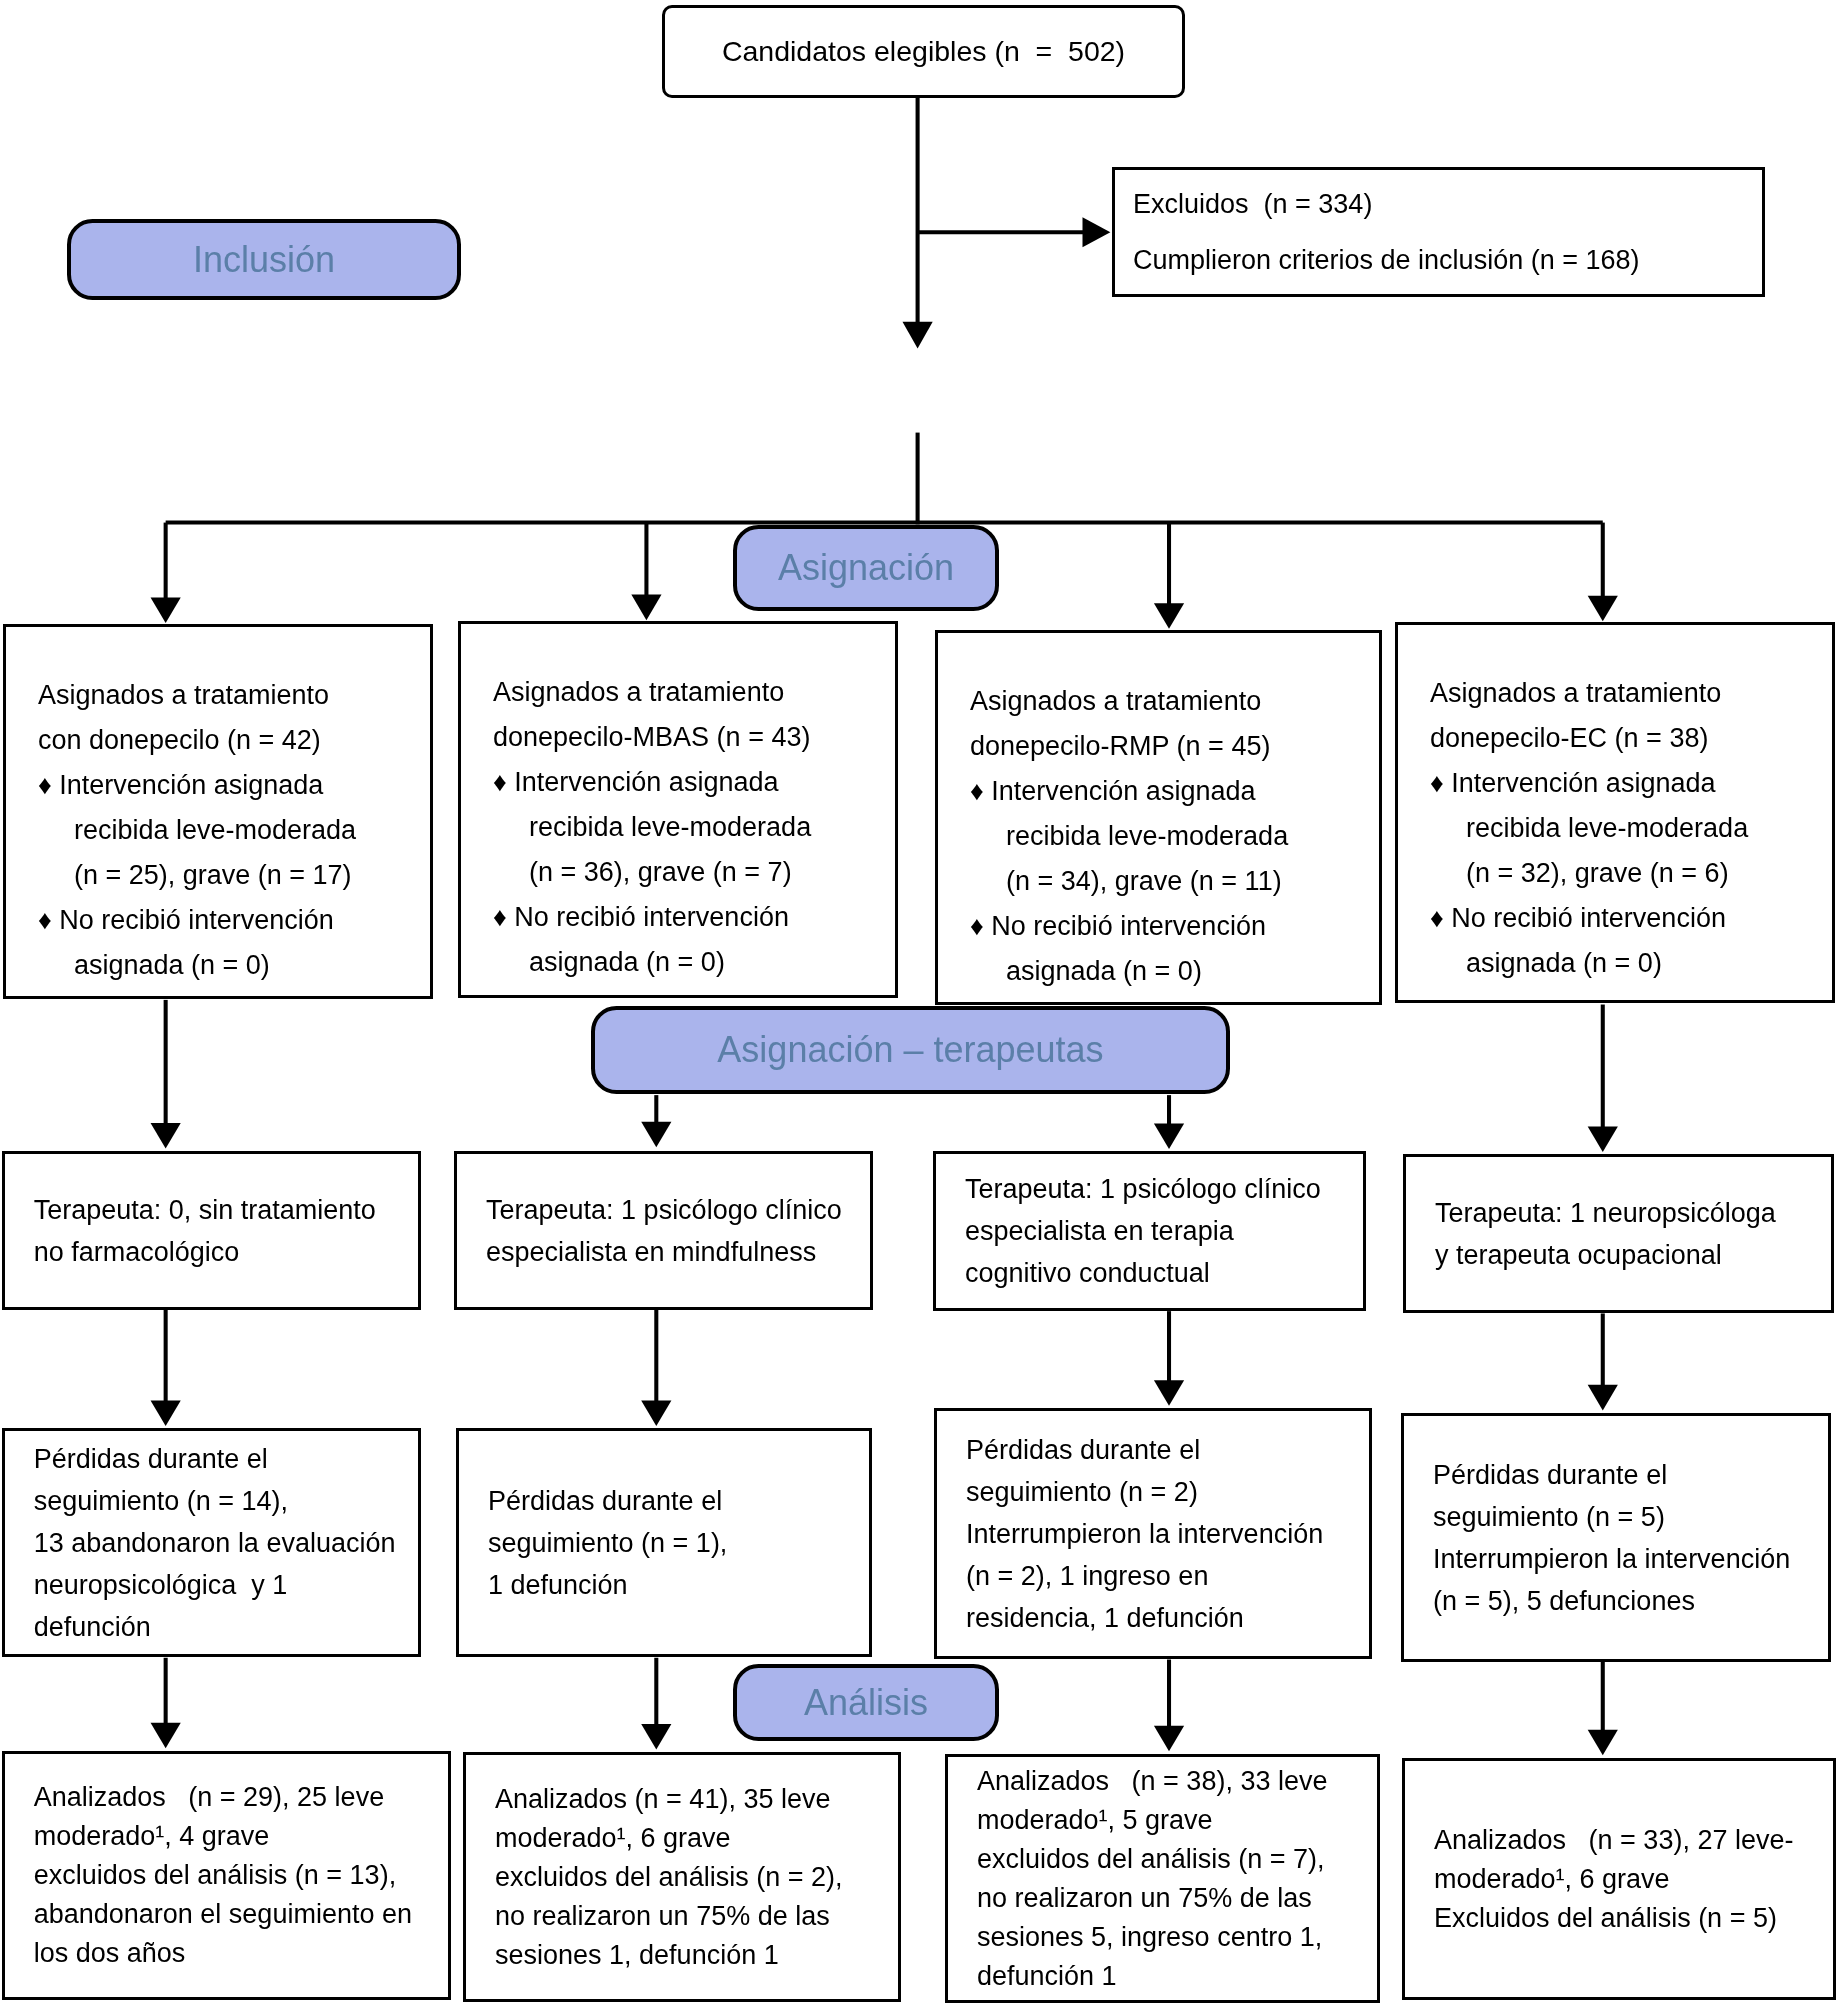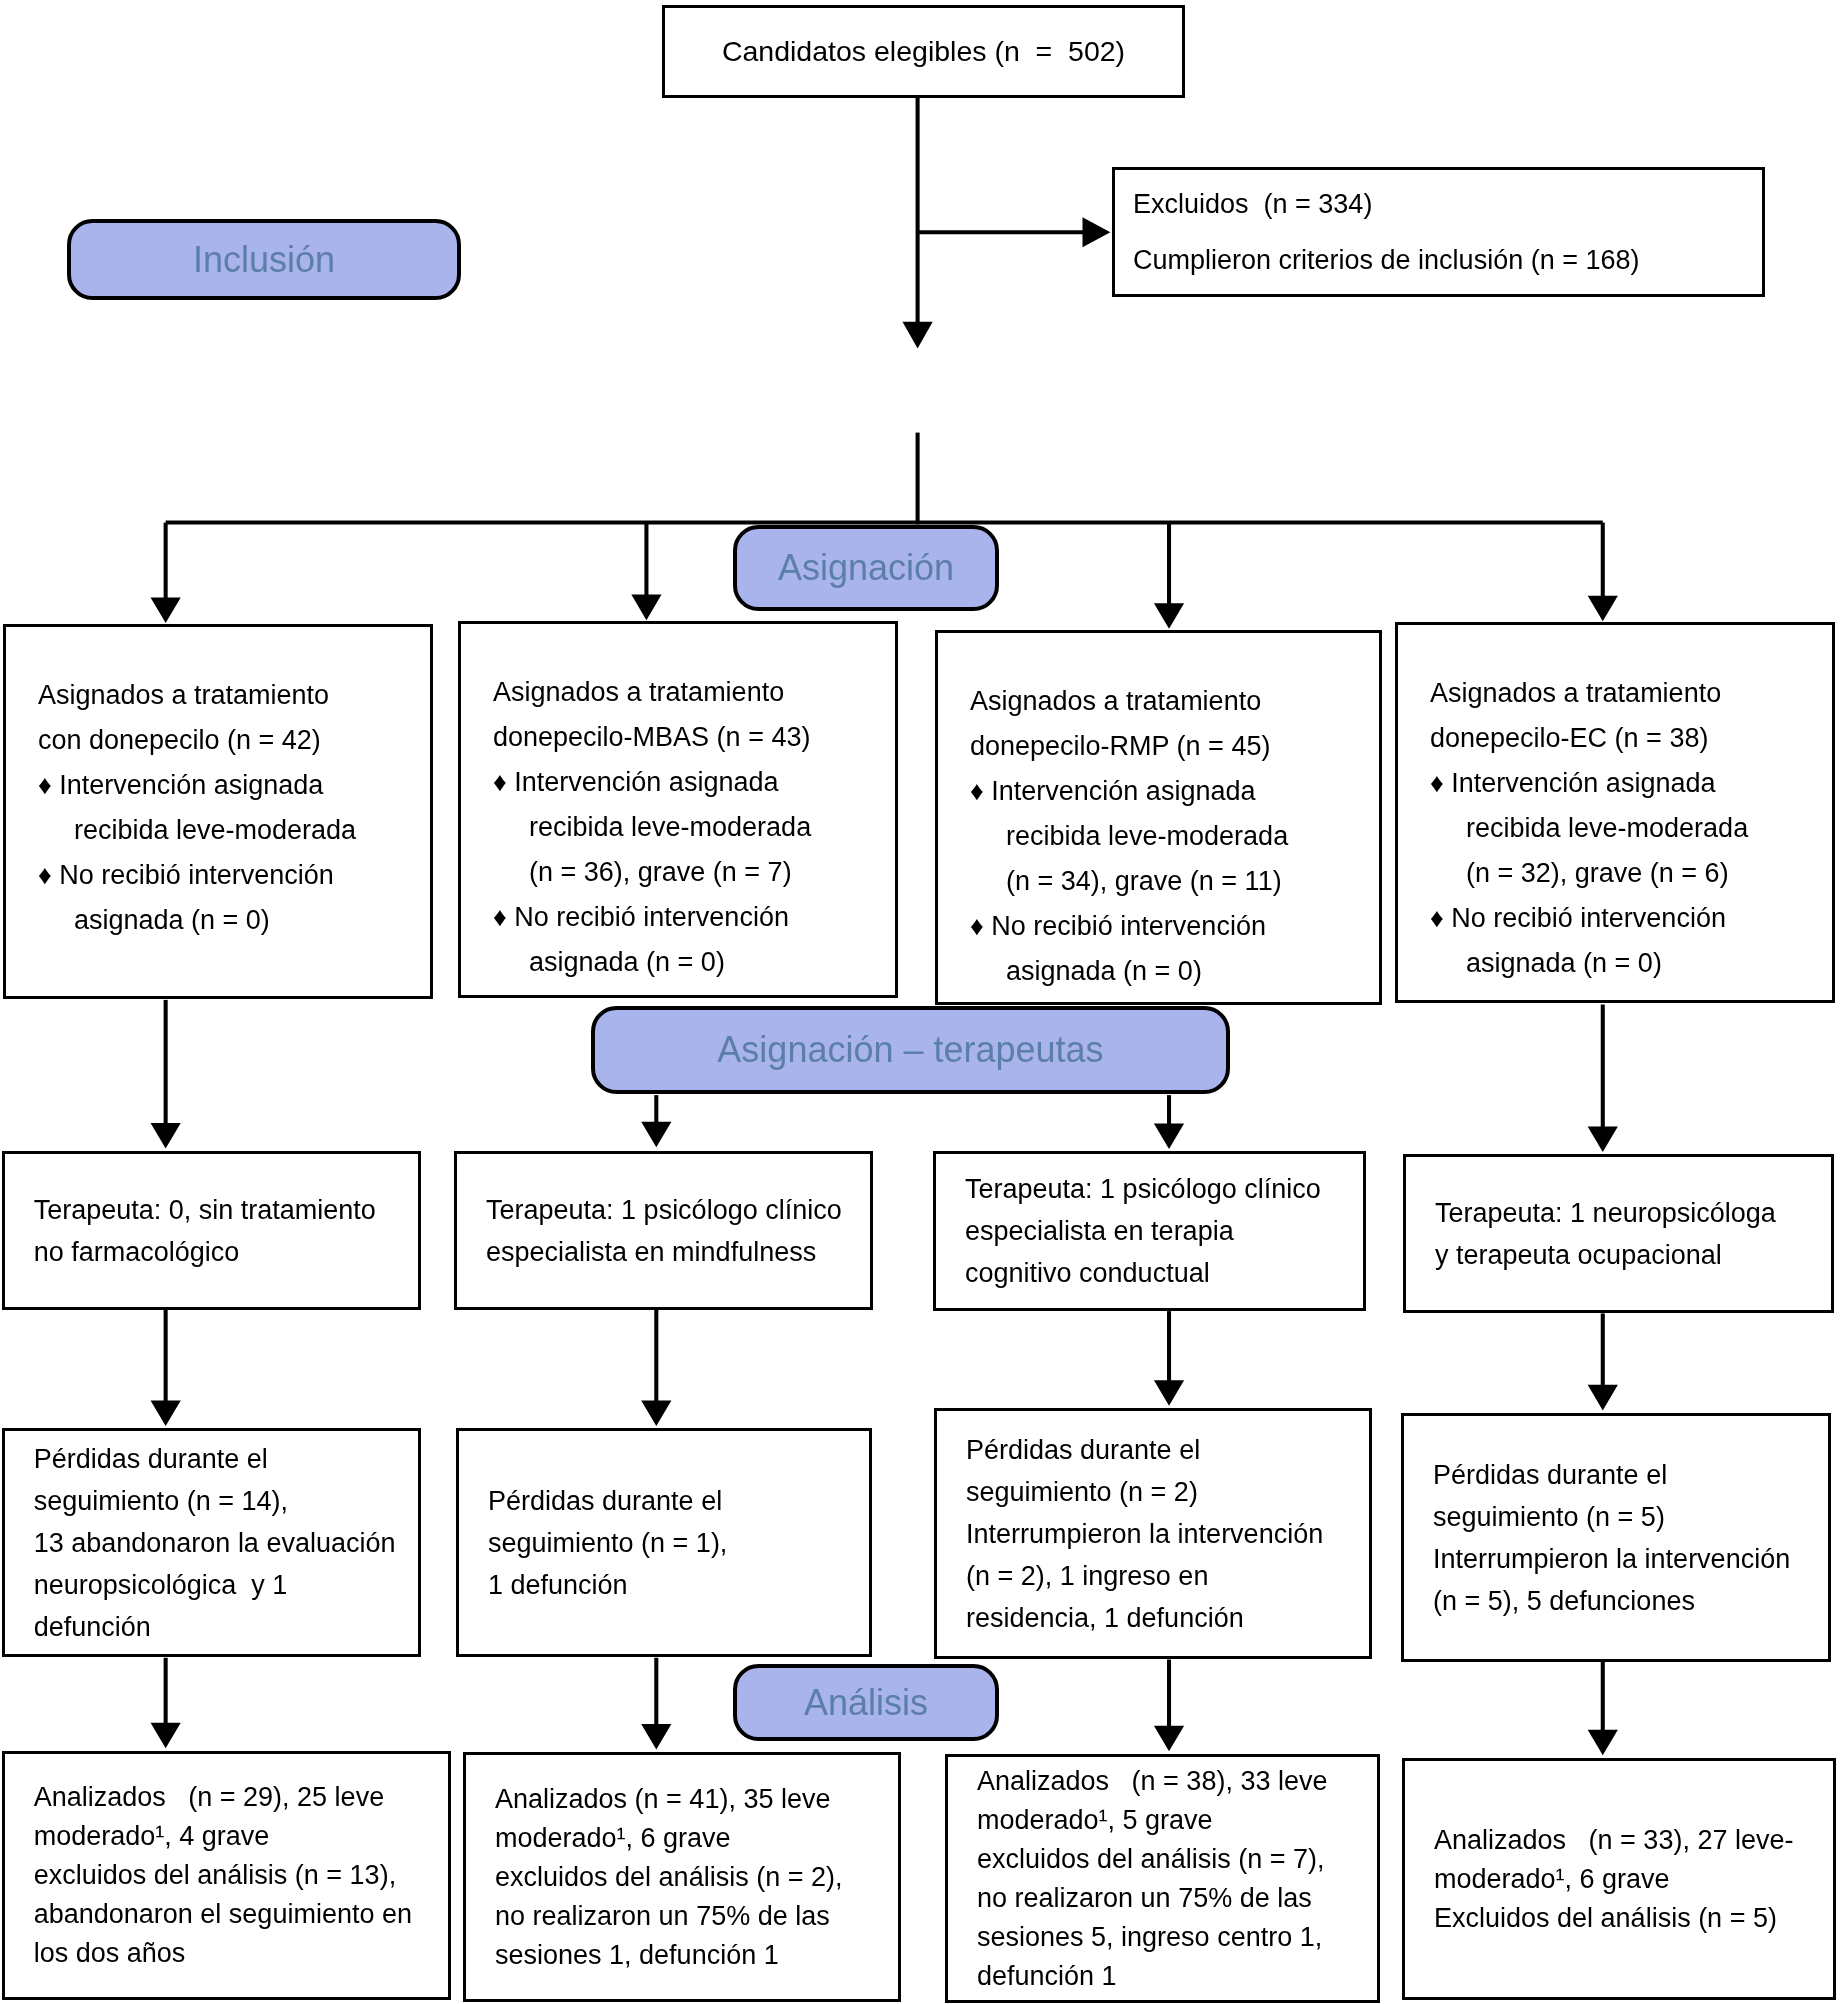--- a/index.html
+++ b/index.html
@@ -18,21 +18,21 @@
     overflow:hidden;
   }
   #connectors{position:absolute;left:0;top:0;width:1841px;height:2005px;}
   .box{
     position:absolute;
     background:#fff;
     border:3.5px solid var(--box-border);
     box-sizing:border-box;
     font-size:27px;
   }
-  .flex-center{display:flex;align-items:center;justify-content:center;text-align:center;}
+  .flex-center{display:flex;align-items:center;justify-content:center;text-align:center;border-radius:10px;}
   .side-box{display:flex;flex-direction:column;justify-content:center;padding-left:29px;padding-right:7px;}
   .pre{white-space:pre-wrap;}
   .stage{
     position:absolute;
     background:var(--label-fill);
     border:4.6px solid var(--box-border);
     border-radius:25.5px;
     box-sizing:border-box;
     display:flex;align-items:center;justify-content:center;
     color:var(--label-text);
@@ -146,20 +146,21 @@
   <div class="box" id="box-excluded">
     <div class="pre">Excluidos  (n = 334)
 Cumplieron criterios de inclusión (n = 168)</div>
   </div>
 
   <div class="box assign-box" id="box-a1">
     <div class="al">Asignados a tratamiento</div>
     <div class="al">con donepecilo (n = 42)</div>
     <div class="al">♦ Intervención asignada</div>
     <div class="al c">recibida leve-moderada</div>
+    <div class="al c">(n = 25), grave (n = 17)</div>
     <div class="al">♦ No recibió intervención</div>
     <div class="al c">asignada (n = 0)</div>
   </div>
   <div class="box assign-box" id="box-a2">
     <div class="al">Asignados a tratamiento</div>
     <div class="al">donepecilo-MBAS (n = 43)</div>
     <div class="al">♦ Intervención asignada</div>
     <div class="al c">recibida leve-moderada</div>
     <div class="al c">(n = 36), grave (n = 7)</div>
     <div class="al">♦ No recibió intervención</div>

